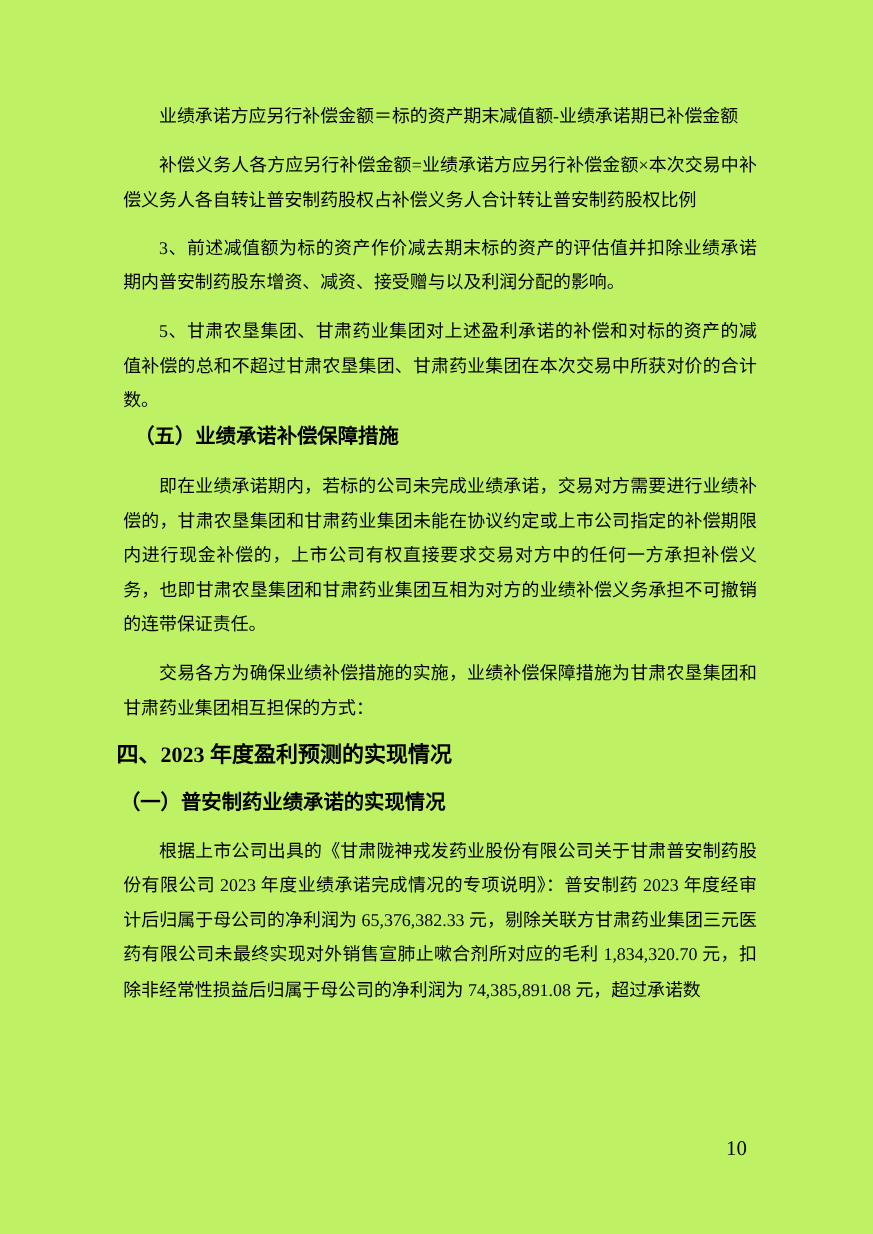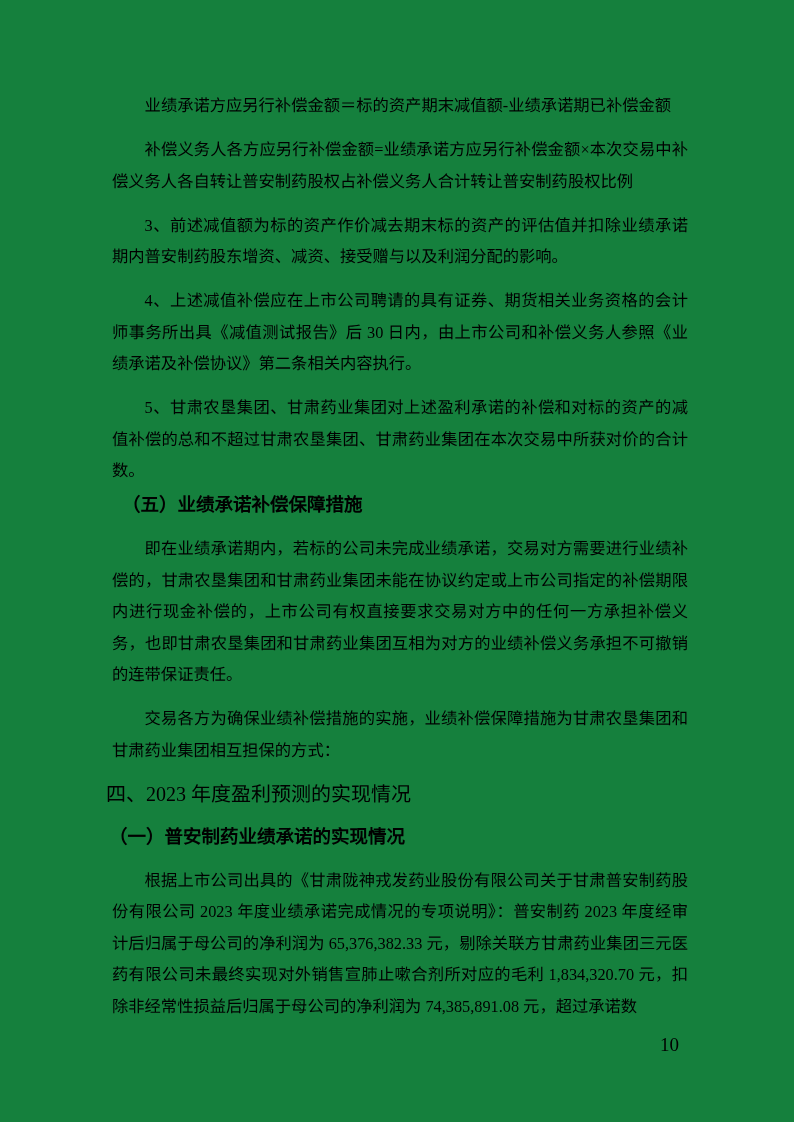--- a/index.html
+++ b/index.html
@@ -4,21 +4,21 @@
 <style>
   html, body {
     margin: 0;
     padding: 0;
     background: #ffffff;
   }
   .page {
     position: relative;
     width: 794px;
     height: 1122px;
-    background: #15803d;
+    background: #bef264;
     box-sizing: border-box;
     padding: 90px 106px 0 112px;
     overflow: hidden;
     color: #000000;
     font-family: "Liberation Serif", "DejaVu Serif", serif;
   }
   .body-para {
     font-size: 16.3px;
     line-height: 31.5px;
     margin: 12.5px 0;
@@ -36,21 +36,21 @@
     margin: 14px 0 14px -3px;
     font-family: "Liberation Serif", "DejaVu Serif", serif;
   }
   .h-section.tight {
     margin-top: -8px;
     margin-left: 10px;
   }
   .h-chapter {
     font-size: 20px;
     line-height: 30px;
-    font-weight: 400;
+    font-weight: 700;
     margin: 12px 0 0 -6px;
     font-family: "Liberation Serif", "DejaVu Serif", serif;
   }
   .page-number {
     position: absolute;
     left: 660px;
     top: 1037px;
     font-size: 19px;
     line-height: 16px;
     color: #000000;
@@ -60,21 +60,20 @@
 <body>
 
 <div class="page">
 
   <p class="body-para first">业绩承诺方应另行补偿金额＝标的资产期末减值额-业绩承诺期已补偿金额</p>
 
   <p class="body-para">补偿义务人各方应另行补偿金额=业绩承诺方应另行补偿金额×本次交易中补偿义务人各自转让普安制药股权占补偿义务人合计转让普安制药股权比例</p>
 
   <p class="body-para">3、前述减值额为标的资产作价减去期末标的资产的评估值并扣除业绩承诺期内普安制药股东增资、减资、接受赠与以及利润分配的影响。</p>
 
-  <p class="body-para">4、上述减值补偿应在上市公司聘请的具有证券、期货相关业务资格的会计师事务所出具《减值测试报告》后 30 日内，由上市公司和补偿义务人参照《业绩承诺及补偿协议》第二条相关内容执行。</p>
 
   <p class="body-para">5、甘肃农垦集团、甘肃药业集团对上述盈利承诺的补偿和对标的资产的减值补偿的总和不超过甘肃农垦集团、甘肃药业集团在本次交易中所获对价的合计数。</p>
 
   <h2 class="h-section tight">（五）业绩承诺补偿保障措施</h2>
 
   <p class="body-para">即在业绩承诺期内，若标的公司未完成业绩承诺，交易对方需要进行业绩补偿的，甘肃农垦集团和甘肃药业集团未能在协议约定或上市公司指定的补偿期限内进行现金补偿的，上市公司有权直接要求交易对方中的任何一方承担补偿义务，也即甘肃农垦集团和甘肃药业集团互相为对方的业绩补偿义务承担不可撤销的连带保证责任。</p>
 
   <p class="body-para">交易各方为确保业绩补偿措施的实施，业绩补偿保障措施为甘肃农垦集团和甘肃药业集团相互担保的方式：</p>
 
   <h1 class="h-chapter">四、2023 年度盈利预测的实现情况</h1>

